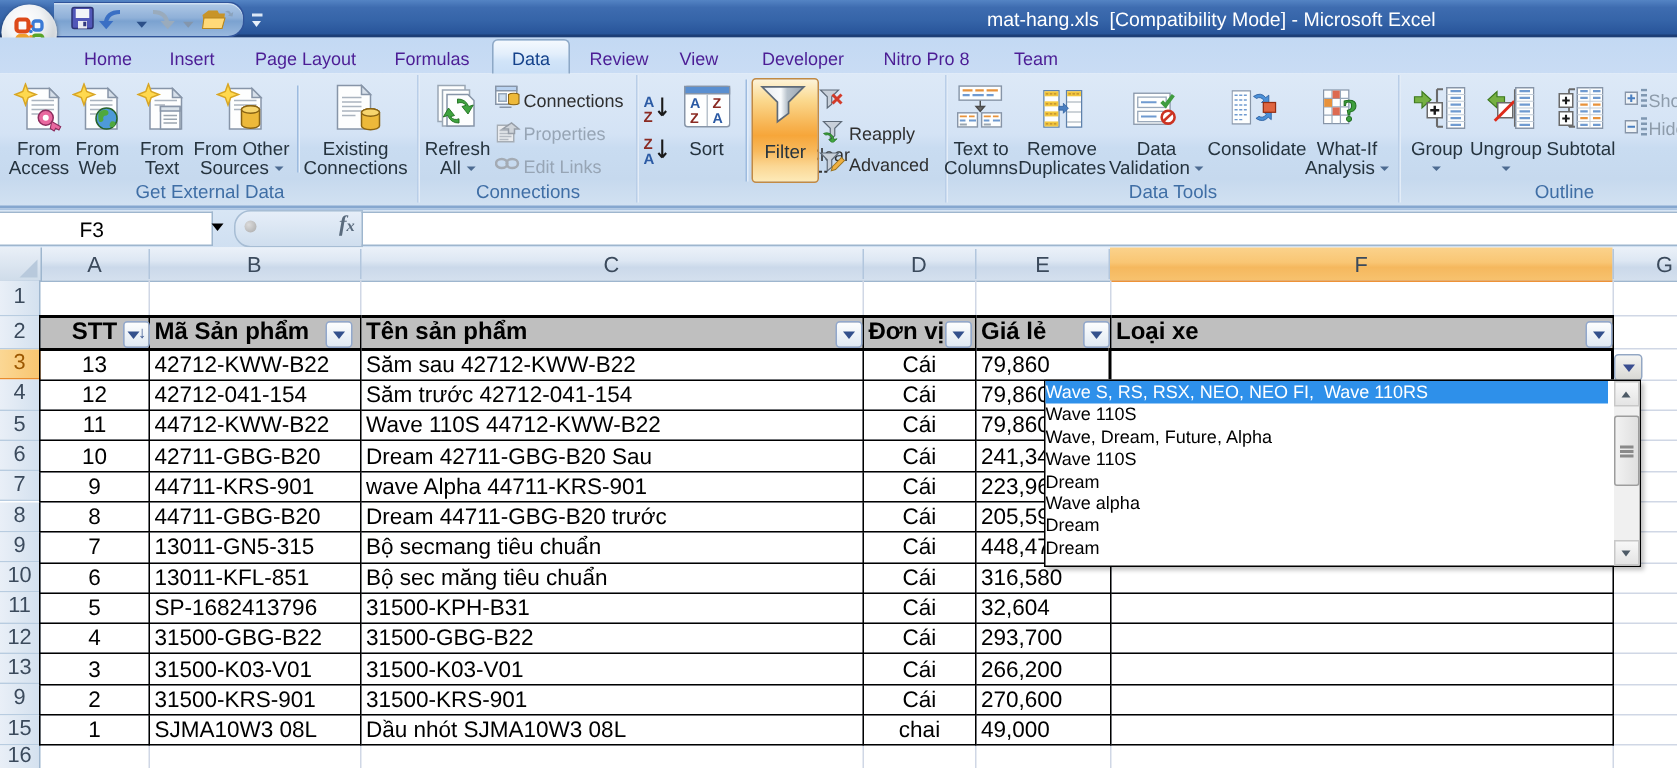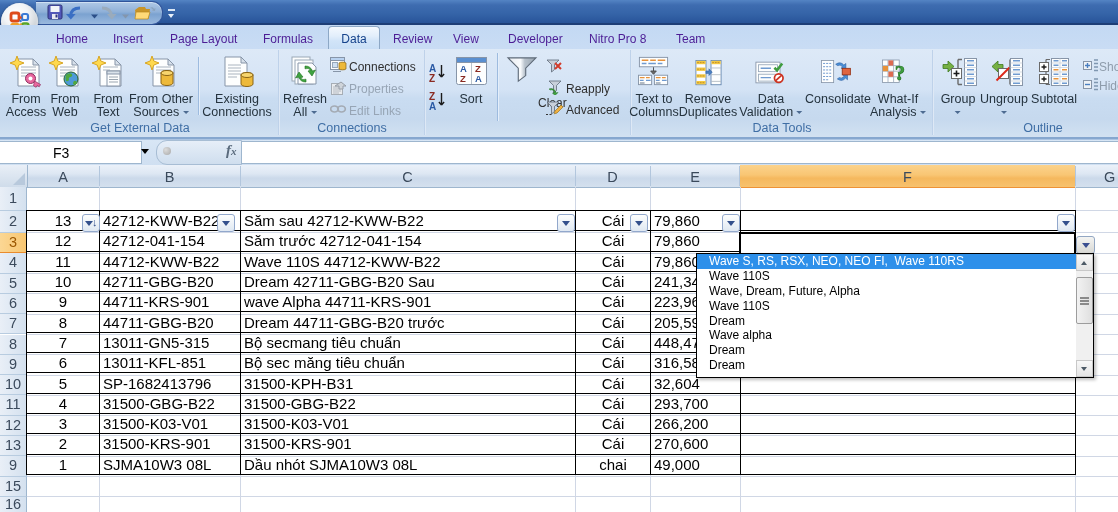--- a/index.html
+++ b/index.html
@@ -76,35 +76,36 @@
 
 .fbtn{width:16px;height:16px;background:linear-gradient(#fdfefe,#eef3f8 50%,#dfe8f2);border:1px solid #92a8cc;border-radius:3px;}
 .ftri{position:absolute;left:2px;top:6px;width:0;height:0;border-left:4px solid transparent;border-right:4px solid transparent;border-top:5px solid #33508c;}
 .ftri.c{left:4px;}
 .farr{position:absolute;left:9px;top:1px;font-size:11px;color:#33508c;font-weight:bold;}
 
 #f3sel{left:739px;top:67px;width:333px;height:19px;border:2px solid #000;background:#fff;}
 #ddbtn{left:1076px;top:71px;width:17px;height:16px;border:1px solid #93a7c3;border-radius:3px;background:linear-gradient(#f4f4f2,#e6e6e3 50%,#d8d8d4);}
 #ddbtn span{position:absolute;left:4.5px;top:6px;width:0;height:0;border-left:4px solid transparent;border-right:4px solid transparent;border-top:5px solid #3a4e90;}
 #ddlist{left:696px;top:88px;width:396px;height:123px;background:#fff;border:1px solid #000;box-shadow:2px 2px 3px rgba(0,0,0,.25);}
-.ditem{height:14.9px;line-height:14.9px;font-size:12px;color:#000;padding-left:12px;white-space:nowrap;overflow:hidden;width:375px;}
+.ditem{height:14.9px;line-height:14.9px;font-size:12px;color:#000;padding-left:0;white-space:nowrap;overflow:hidden;width:375px;}
 .ditem.sel{background:#2e90ea;color:#fff;}
 #sbar{right:0;top:0;width:17px;height:123px;background:#f0f0f0;}
 .sbtn{position:absolute;left:0;width:17px;height:17px;background:linear-gradient(#f8f8f8,#e4e4e4);border:1px solid #c8c8c8;box-sizing:border-box;}
 .sarr{position:absolute;left:4px;top:6px;width:0;height:0;border-left:3.5px solid transparent;border-right:3.5px solid transparent;border-top:4.5px solid #4d5a66;}
 .sarr.up{border-top:none;border-bottom:4.5px solid #4d5a66;}
 #sthumb{left:0;top:23px;width:17px;height:47px;background:linear-gradient(90deg,#f2f2f2,#dfdfdf);border:1px solid #9d9d9d;box-sizing:border-box;border-radius:2px;}
 .grip{position:absolute;left:3px;top:19px;width:9px;height:1.5px;background:#8a8a8a;box-shadow:0 3px 0 #8a8a8a,0 6px 0 #8a8a8a;}
 </style></head>
 <body>
 <div id="app">
  <div class="abs" id="titlebar">
       <div class="abs darkline"></div>
     </div>
  <div class="abs" id="qat"></div>
+ <div class="abs" id="titletext">mat-hang.xls&nbsp; [Compatibility Mode] - Microsoft Excel</div>
  <div class="abs" id="qmore">
       <span class="bar"></span>
       <span class="c abs" style="top:5px"></span>
     </div>
  <div class="abs" id="ball">
   <svg width="37" height="37" viewBox="0 0 37 37" style="position:absolute;left:0;top:0">
    <g fill="none">
     <rect x="10" y="10" width="8" height="8" rx="2" stroke="#dd4a1a" stroke-width="2.8"></rect>
     <rect x="21" y="11" width="6" height="6" rx="1.8" stroke="#3a7ad6" stroke-width="2.2"></rect>
     <rect x="10.5" y="21" width="7" height="7" rx="2" stroke="#f0a02c" stroke-width="2.6"></rect>
@@ -178,20 +179,23 @@
 
   <div class="abs smalltext" style="left:349px;top:11px;">Connections</div>
   <div class="abs smalltext gray" style="left:349px;top:33px;">Properties</div>
   <div class="abs smalltext gray" style="left:349px;top:55px;">Edit Links</div>
   <div class="abs smalltext" style="left:538px;top:11px;margin-top:36px;">Clear</div>
   <div class="abs smalltext" style="left:566px;top:33px;">Reapply</div>
   <div class="abs smalltext" style="left:566px;top:54px;">Advanced</div>
   <div class="abs smalltext grayblue" style="left:1099px;top:11px;">Show Deta</div>
   <div class="abs smalltext grayblue" style="left:1099px;top:30px;">Hide Deta</div>
 
+  <div class="abs" id="filterbtn">
+        <div class="flabel">Filter</div>
+      </div>
 
   <svg class="abs" style="left:9px;top:6px" width="34" height="34" viewBox="0 0 34 34">
    <path d="M9,4 h15 l6,6 v21 H9 z" fill="#fdfefe" stroke="#8795a8"></path>
         <path d="M24,4 l6,6 h-6 z" fill="#d7e0ea" stroke="#8795a8"></path>
    <g stroke="#aab4bf">
           <path d="M12,12 h15 M12,15 h15 M12,18 h15 M12,21 h10"></path>
         </g>
    <path d="M8,1 l1.8,5 L15,8 l-5.2,2 L8,15 l-1.8,-5 L1,8 l5.2,-2 z" fill="#ffd94e" stroke="#d8a625"></path>
    <circle cx="21.5" cy="23.5" r="5" fill="#e9689f" stroke="#8e2d5e"></circle>
         <circle cx="21.5" cy="23.5" r="2" fill="#fff"></circle>
@@ -495,20 +499,28 @@
   <table id="dtable">
         <colgroup>
    <col style="width:73px">
           <col style="width:141px">
           <col style="width:335px">
           <col style="width:75px">
           <col style="width:90px">
           <col style="width:335px">
   </colgroup>
   <tbody>
+          <tr class="hrow">
+            <td class="ca">STT</td>
+            <td>Mã Sản phẩm</td>
+            <td>Tên sản phẩm</td>
+            <td>Đơn vị</td>
+            <td>Giá lẻ</td>
+            <td>Loại xe</td>
+          </tr>
   <tr>
             <td class="ca">13</td>
             <td>42712-KWW-B22</td>
             <td>Săm sau 42712-KWW-B22</td>
             <td class="ca">Cái</td>
             <td>79,860</td>
             <td></td>
           </tr>
   <tr>
             <td class="ca">12</td>

